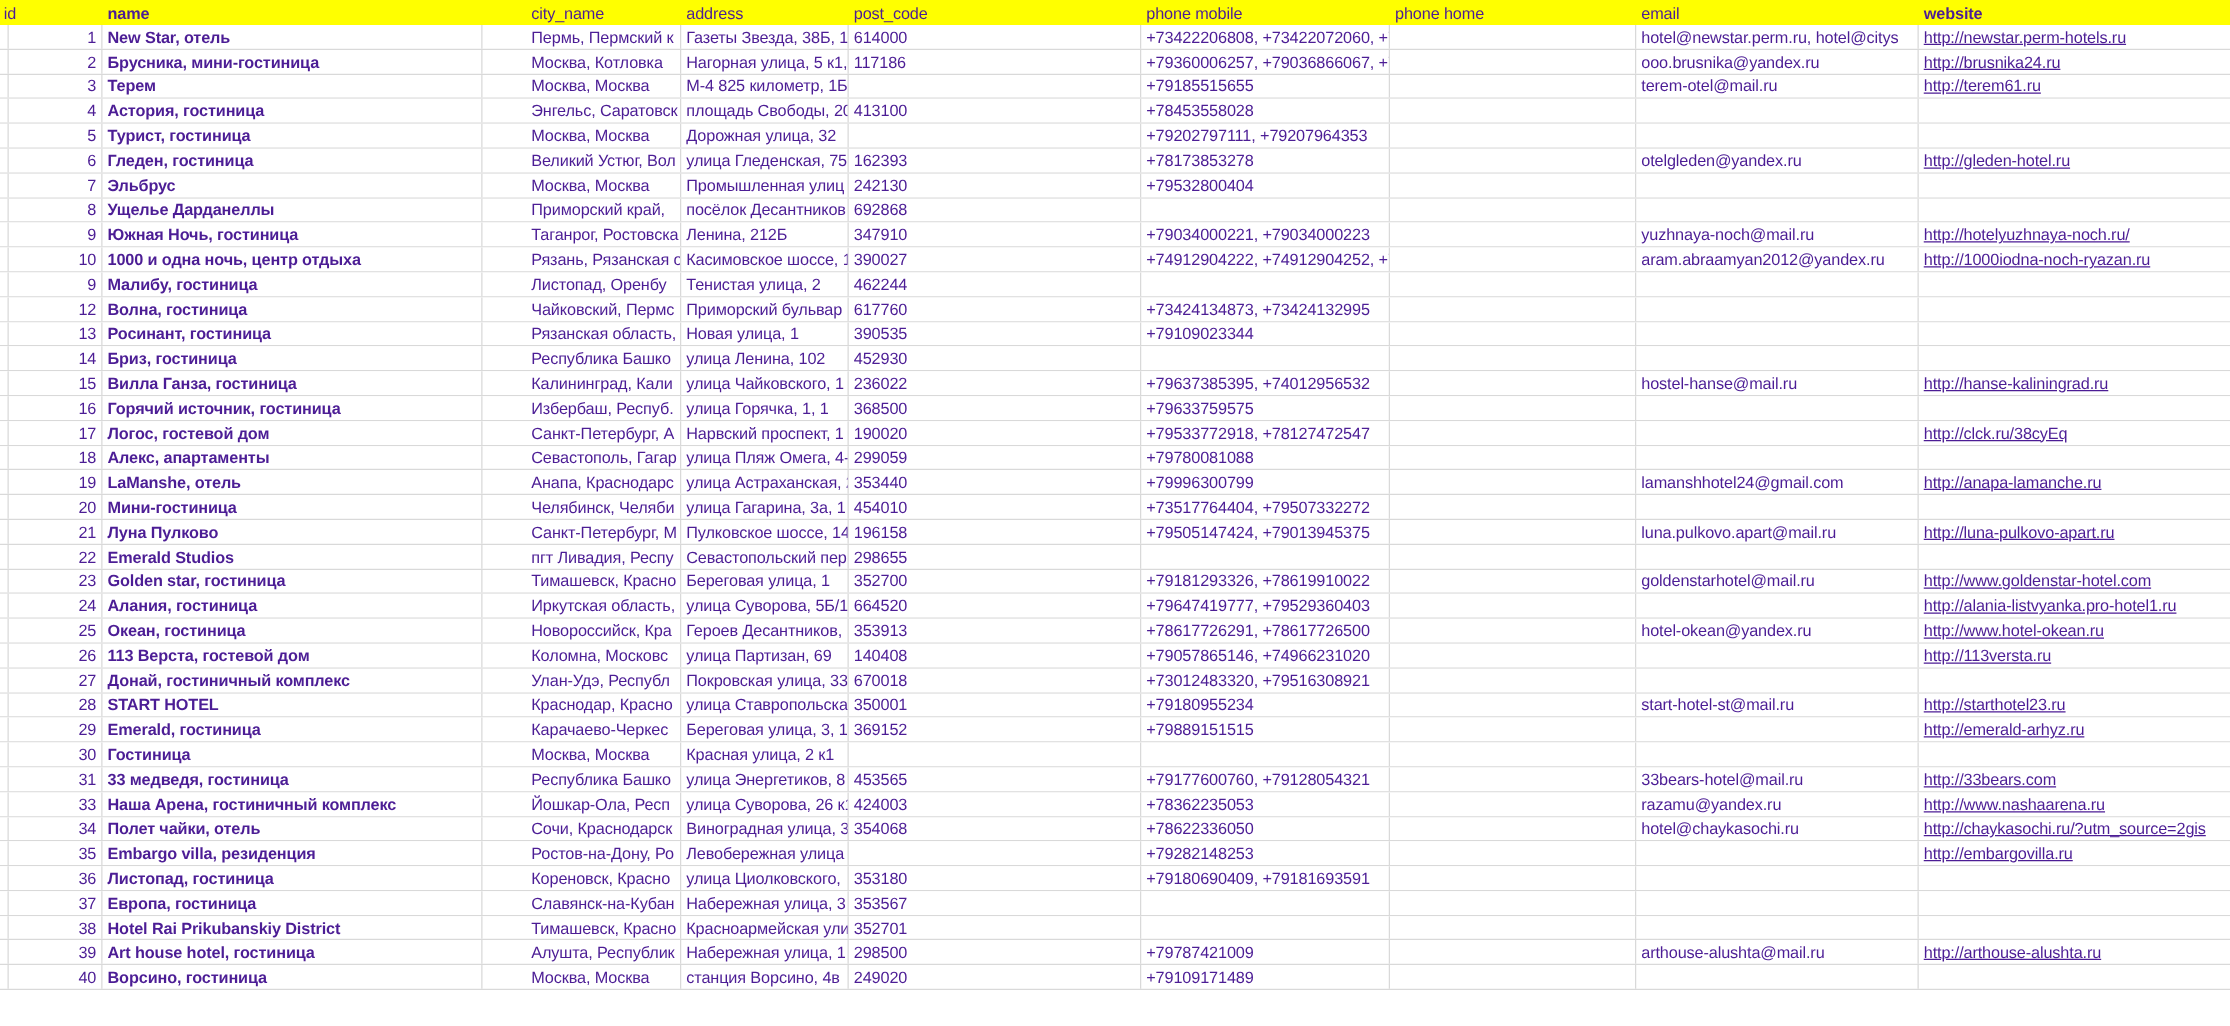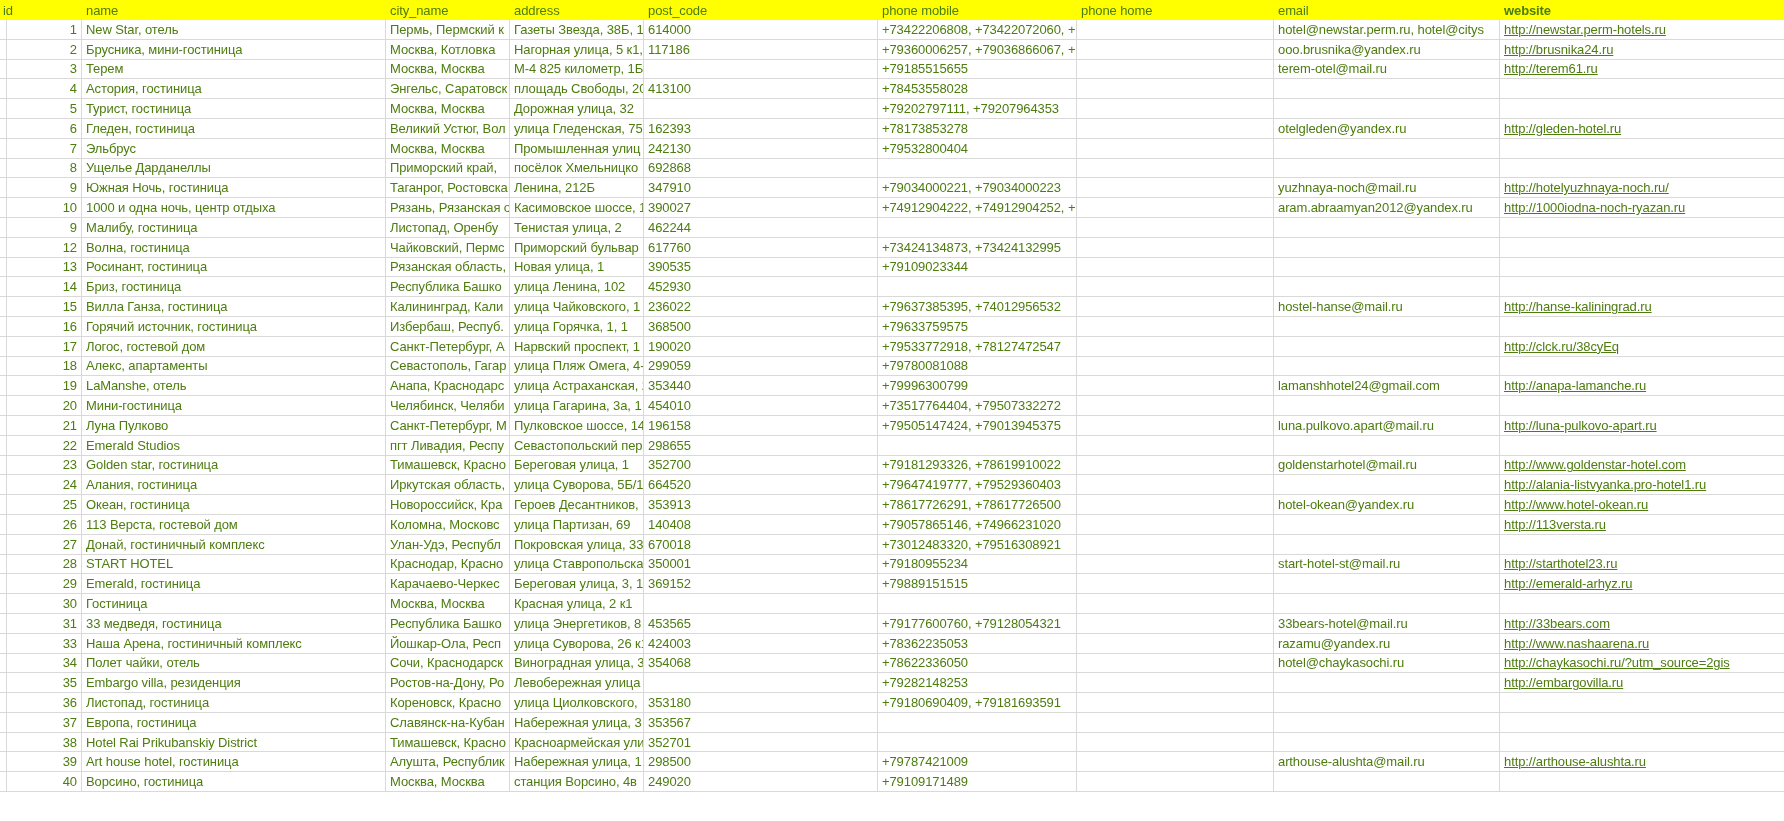--- a/index.html
+++ b/index.html
@@ -3,21 +3,21 @@
 <meta charset="utf-8">
 <style>
   html,body{margin:0;padding:0;background:#ffffff;}
   #screen{
     position:relative;
     width:1784px;height:821px;
     overflow:hidden;
     background:#ffffff;
     font-family:"Liberation Sans","DejaVu Sans",sans-serif;
     font-size:13px;
-    color:#4d7c0f;
+    color:#4c1d95;
     letter-spacing:-0.1px;
   }
   .header-row{
     display:flex;
     width:1784px;height:20px;
     background:#ffff00;
     align-items:center;
   }
   .header-cell{
     height:20px;
@@ -44,22 +44,22 @@
     flex:none;
   }
   .margin-cell{
     width:7px;height:100%;
     border-right:1px solid #d9d9d9;
     box-sizing:border-box;
     flex:none;
   }
   
   .h0{width:82px;}  .c0{width:75px;justify-content:flex-end;padding-left:0;padding-right:4px;}
-  .h1,.c1{width:304px;}
-  .h2,.c2{width:124px;}
+  .h1,.c1{width:304px;font-weight:bold;}
+  .h2,.c2{width:124px;margin-left:35px;}
   .h3,.c3{width:134px;}
   .h4,.c4{width:234px;}
   .h5,.c5{width:199px;}
   .h6,.c6{width:197px;}
   .h7,.c7{width:226px;}
   .h8{width:284px;font-weight:bold;} .c8{width:284px;border-right:none;text-decoration:underline;}
 </style>
 </head>
 <body>
 
@@ -160,21 +160,21 @@
       <div class="cell c5">+79532800404</div>
       <div class="cell c6"></div>
       <div class="cell c7"></div>
       <div class="cell c8"></div>
     </div>
       <div class="row">
       <div class="margin-cell"></div>
       <div class="cell c0">8</div>
       <div class="cell c1">Ущелье Дарданеллы</div>
       <div class="cell c2">Приморский край,</div>
-      <div class="cell c3">посёлок Хмельницко</div>
+      <div class="cell c3">посёлок Десантников</div>
       <div class="cell c4">692868</div>
       <div class="cell c5"></div>
       <div class="cell c6"></div>
       <div class="cell c7"></div>
       <div class="cell c8"></div>
     </div>
       <div class="row">
       <div class="margin-cell"></div>
       <div class="cell c0">9</div>
       <div class="cell c1">Южная Ночь, гостиница</div>

